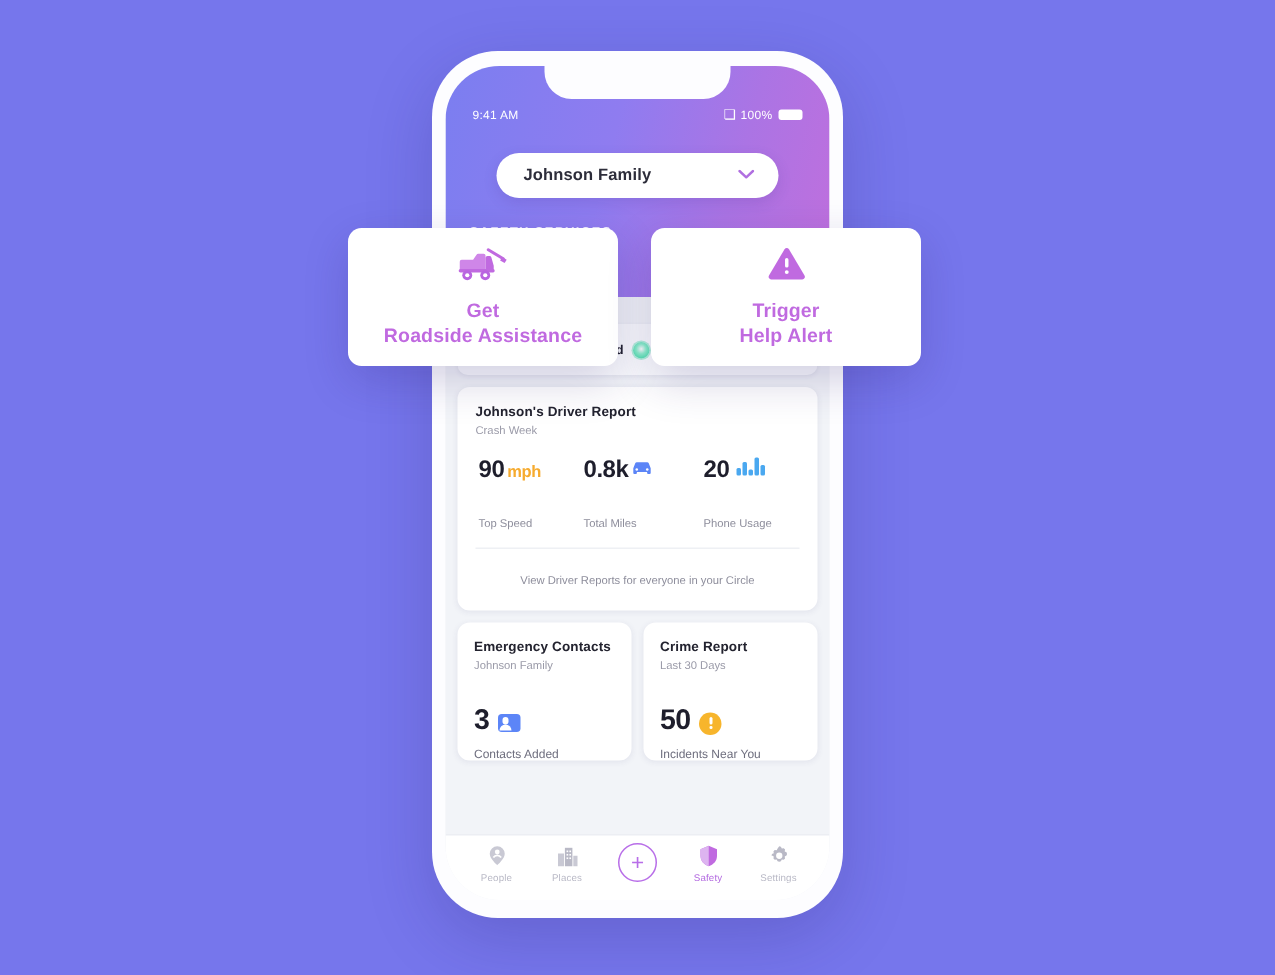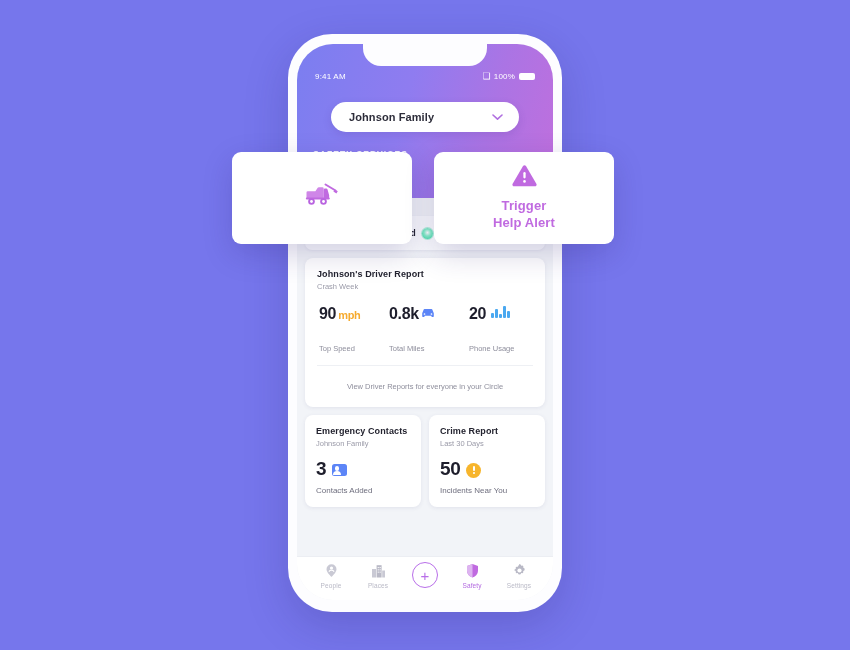--- a/index.html
+++ b/index.html
@@ -127,21 +127,21 @@
   .bars i { display: block; width: 2.5px; background: #4aa8f0; border-radius: 1px; }
   .footer-link {
     margin-top: 12px;
     border-top: 1px solid #eef0f4;
     height: 42px; display: flex; align-items: center; justify-content: center;
     font-size: 7.5px; color: #8e8e9c;
   }
 
   
   .two-col { display: flex; gap: 8px; margin-top: 8px; }
-  .mini { flex: 1; padding: 11px 11px 12px 11px; min-height: 92px;
+  .mini { flex: 1; padding: 11px 11px 0 11px; min-height: 92px;
           display: flex; flex-direction: column; }
   .mini-body { margin-top: auto; }
   .mini-val { display: flex; align-items: center; gap: 6px;
               font-size: 19px; font-weight: bold; color: #1e1e2c; letter-spacing: -.4px; }
   .contacts-ico {
     width: 15px; height: 12px; border-radius: 2.5px; background: #5c85f7;
     position: relative; top: 1px;
   }
   .contacts-ico::before {
     content:""; position:absolute; left:2.5px; top:2px; width:4.5px; height:4.5px;
@@ -381,20 +381,24 @@
       <path d="M29.8 8.4l3 1.8-1.4 2.2-3-1.8z" fill="#c06ae0"></path>
       <path d="M1.5 17V11.5a1.3 1.3 0 011.3-1.3h7.6l2.3-3.4a1.3 1.3 0 011.1-.6h3.6a1.3 1.3 0 011.3 1.3V17H1.5z" fill="#cf86e8"></path>
       <path d="M18.7 17V8.9a1.3 1.3 0 011.3-1.3h1.3a1.3 1.3 0 011.25.95l1.6 5.6V17h-5.45z" fill="#c06ae0"></path>
       <rect x="0.8" y="16.4" width="24" height="2.2" rx="1.1" fill="#c06ae0"></rect>
       <circle cx="6.5" cy="20.5" r="3.3" fill="#b964e0"></circle>
         <circle cx="6.5" cy="20.5" r="1.4" fill="#ffffff"></circle>
       <circle cx="18.5" cy="20.5" r="3.3" fill="#b964e0"></circle>
         <circle cx="18.5" cy="20.5" r="1.4" fill="#ffffff"></circle>
     </svg>
   </div>
+  <div class="float-txt">
+    <div>Get</div>
+    <div>Roadside Assistance</div>
+  </div>
 </div>
 
 <div class="float float-b">
   <div class="float-ico">
     <svg width="27" height="24" viewBox="0 0 27 24" fill="none">
       <path d="M12.05 2.1a1.7 1.7 0 012.9 0l10.4 17.6a1.7 1.7 0 01-1.45 2.55H3.1a1.7 1.7 0 01-1.45-2.55L12.05 2.1z" fill="#c06ae0"></path>
       <rect x="12.35" y="8" width="2.3" height="6.4" rx="1.15" fill="#ffffff"></rect>
       <circle cx="13.5" cy="17.4" r="1.3" fill="#ffffff"></circle>
     </svg>
   </div>

